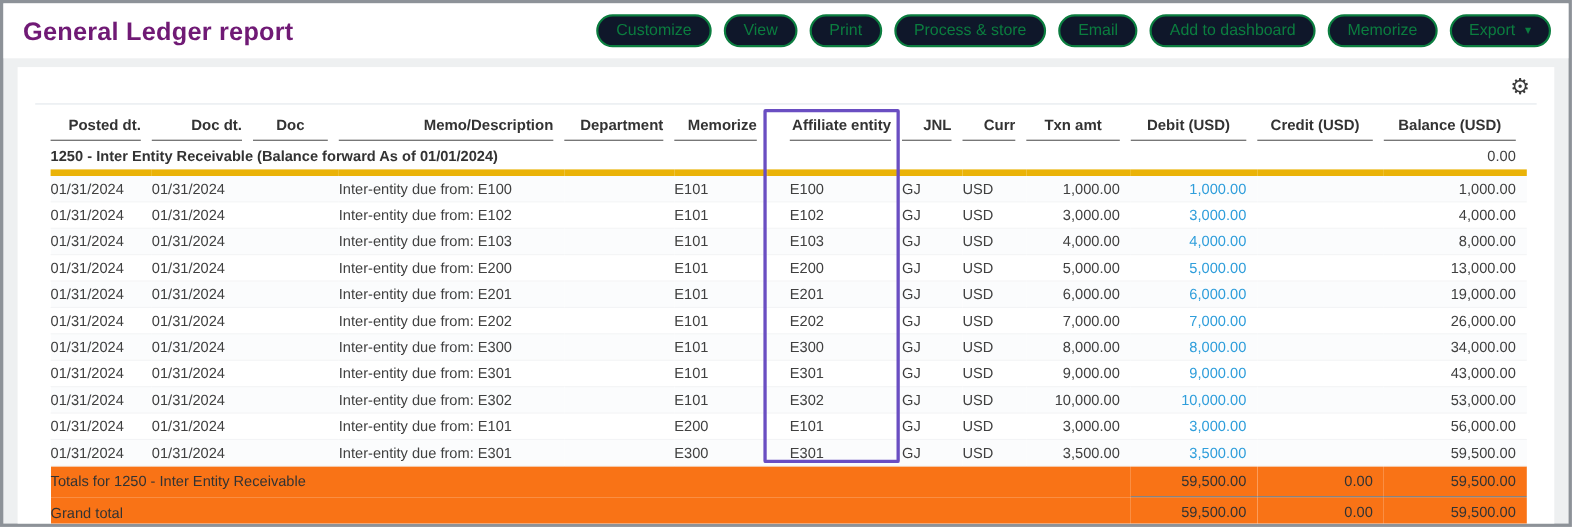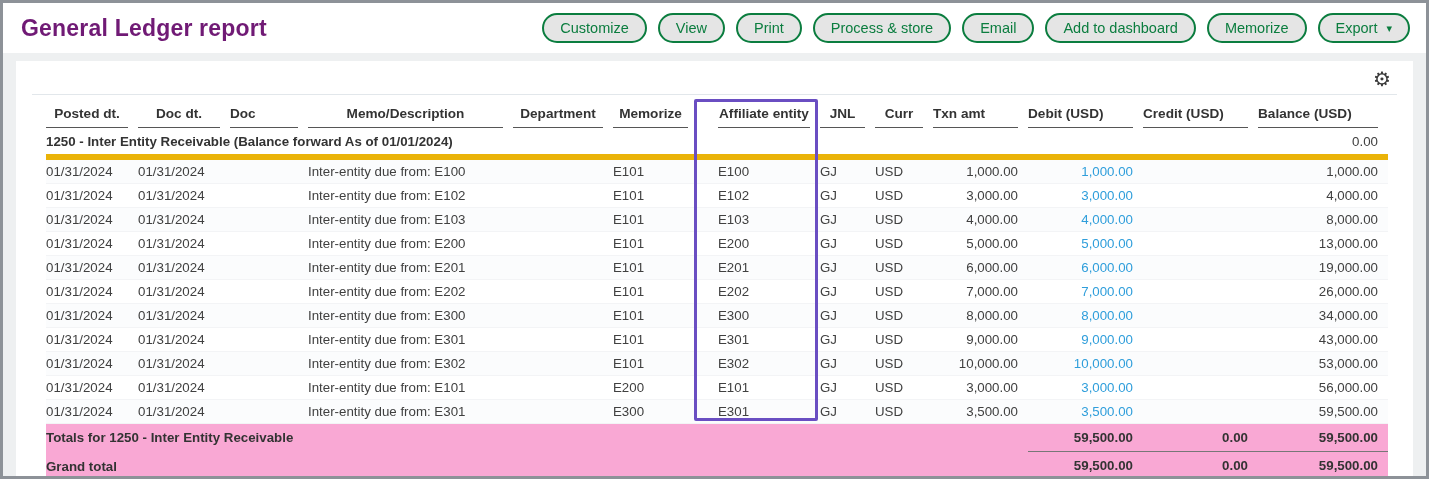--- a/index.html
+++ b/index.html
@@ -17,56 +17,56 @@
     overflow:hidden;
   }
   .topbar{
     background:#fff;height:50px;flex:0 0 50px;
     display:flex;justify-content:space-between;align-items:center;
     padding:8px 16px 8px 18px;
   }
   .title{font-size:23px;font-weight:700;color:#701a75;letter-spacing:.2px;}
   .pills{display:flex;align-items:center;gap:11px;}
   .pill{
-    background:#e5e5e5;border:2px solid var(--green);color:var(--green);
+    background:#0f172a;border:2px solid var(--green);color:var(--green);
     border-radius:16px;height:30px;padding:0 16px;
     font-family:"Liberation Sans",sans-serif;font-size:14.5px;font-weight:500;
     line-height:26px;cursor:pointer;white-space:nowrap;
   }
   .pill .caret{font-size:11px;margin-left:9px;position:relative;top:-1px;}
   .card{
     background:#fff;margin:8px 13px 13px;flex:1;
     padding:8px 16px 10px;position:relative;
   }
   .gear-row{
     display:flex;justify-content:flex-end;
     padding:0 6px 5px 0;border-bottom:1px solid #e2e7eb;
   }
   .gear-btn{background:none;border:none;padding:0;cursor:pointer;
     font-size:20px;line-height:1;color:#3a3a3a;}
   table{
     border-collapse:collapse;table-layout:fixed;width:1342px;
     margin:7px 0 0 14px;font-size:13.3px;color:#404040;
   }
-  th{padding:4px 10px 0 0;text-align:center;font-weight:700;vertical-align:bottom;}
+  th{padding:4px 10px 0 0;text-align:right;font-weight:700;vertical-align:bottom;}
   th .hcell{
     border-bottom:1px solid #565656;padding:0 0 6px;
     font-size:13.6px;color:#333;white-space:nowrap;overflow:hidden;
   }
-  th.al-right .hcell{text-align:left;}
+  th.al-right .hcell{text-align:center;}
   td{padding:4px 10px 4px 0;white-space:nowrap;overflow:hidden;line-height:15px;}
   .al-right{text-align:right;}
   .col-affiliate{padding-left:20px;}
   tr.data-row td{border-bottom:1px solid #f3f4f6;}
   tr.data-row.alt td{background:#fbfcfd;}
   .debit-link{color:var(--blue);text-decoration:none;cursor:pointer;}
   tr.group-row td{font-weight:700;color:#333;padding:6px 10px 5px 0;border-bottom:6px solid #eab308;margin-top:20px;}
   tr.group-row td.bal{font-weight:400;color:#404040;}
   tr.totals-row td,tr.grand-row td{
-    font-weight:700;color:#333;background:#f9a8d4;padding:6px 10px 6px 0;
+    font-weight:400;color:#333;background:#f97316;padding:6px 10px 6px 0;
   }
   tr.totals-row td.num{border-top:1px solid #777;}
   tr.grand-row td.num{border-top:1px solid #777;border-bottom:3px double #777;}
   .affiliate-overlay{
     position:absolute;border:3px solid var(--purple);border-radius:2px;
     pointer-events:none;
   }
 </style>
 </head>
 <body>

